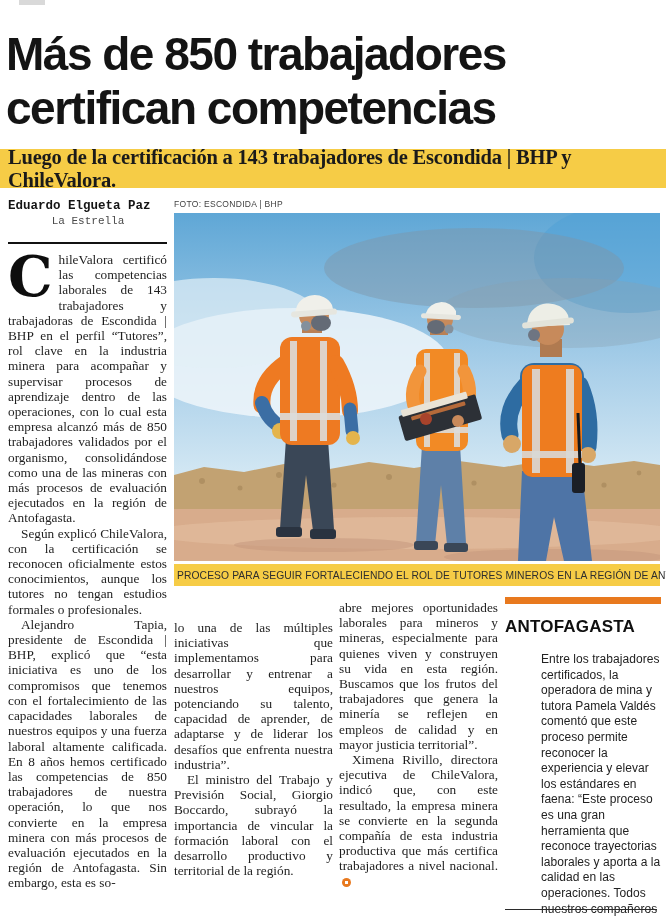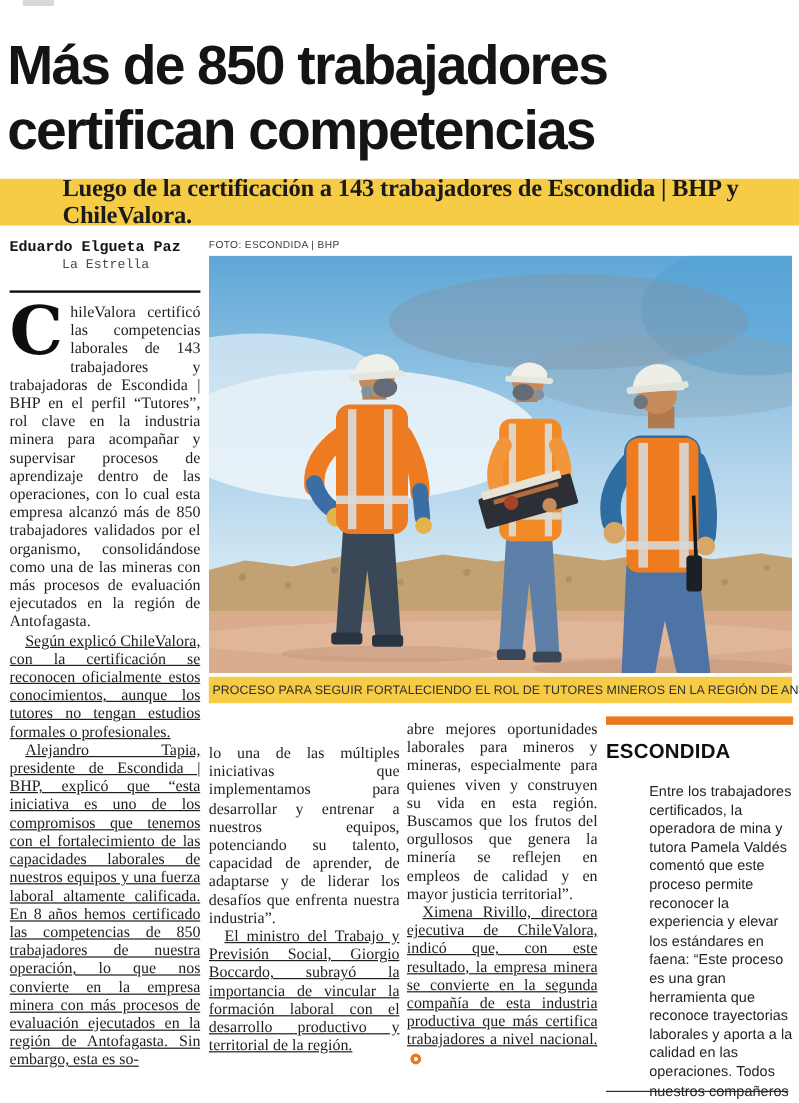--- a/index.html
+++ b/index.html
@@ -14,21 +14,21 @@
     position:absolute; left:6px; top:12px; width:656px;
     font-family:"Liberation Sans", sans-serif; font-weight:bold;
     font-size:46px; line-height:1.17; letter-spacing:-1.5px; color:#141414;margin-top:16px;
   }
   .subhead-band {
     position:absolute; left:0; top:149px; width:666px; height:39px;
     display:flex; align-items:center; padding:0 8px;
   }
   .subhead-band span {
     font-family:"Liberation Serif", serif; font-weight:bold;
-    font-size:20.5px; color:#1a1a1a; letter-spacing:-0.2px;margin-left:44px;
+    font-size:20.5px; color:#1a1a1a; letter-spacing:-0.2px;
   }
   .byline { position:absolute; left:8px; top:199px; width:160px; font-family:Liberation Mono, monospace; }
   .byline .author { font-size:12.5px; font-weight:bold; color:#141414; line-height:15px; }
   .byline .pub { font-size:11px; color:#4a4a4a; line-height:14px;text-align:center; }
   .photo-credit {
     position:absolute; left:174px; top:199px; width:486px; text-align:left;
     font-family:"Liberation Sans", sans-serif; font-size:8.5px; color:#3f3f3f; letter-spacing:0.3px;
   }
   .photo { position:absolute; left:174px; top:213px; width:486px; height:348px; overflow:hidden; }
   .photo svg { display:block; }
@@ -39,21 +39,21 @@
   .caption-band span {
     font-family:"Liberation Sans", sans-serif; font-size:10.3px;
     color:#2e2e2e; letter-spacing:0.1px; white-space:nowrap;
   }
   .col {
     position:absolute; text-align:justify; overflow:hidden;
     font-size:13.3px; line-height:15.2px; color:#1e1e1e;
     -webkit-hyphens:auto; hyphens:auto;
   }
   .col p { margin:0; }
-  .col p.ind { text-indent:13px;text-decoration:underline; }
+  .col p.ind { text-indent:13px; }
   .col1 { left:8px; top:242px; width:159px; height:672px; border-top:2px solid #111; padding-top:8px; }
   .col2 { left:174px; top:620px; width:159px; height:314px; }
   .col3 { left:339px; top:600px; width:159px; height:314px; }
   .dropcap {
     float:left; font-family:"DejaVu Serif", serif; font-weight:bold;
     font-size:56px; line-height:44px; color:#0e0e0e;
     margin:2px 6px 0 0;
   }
   .endmark {
     display:inline-block; width:9px; height:9px; border-radius:50%;
@@ -208,25 +208,25 @@
 
   <div class="col col2">
     <div>
         <p>lo una de las múltiples iniciativas que implementamos para desarrollar y entrenar a nuestros equipos, potenciando su talento, capacidad de aprender, de adaptarse y de liderar los desafíos que enfrenta nuestra industria”.</p>
         <p class="ind">El ministro del Trabajo y Previsión Social, Giorgio Boccardo, subrayó la importancia de vincular la formación laboral con el desarrollo productivo y territorial de la región.</p>
       </div>
   </div>
 
   <div class="col col3">
     <div>
-        <p>abre mejores oportunidades laborales para mineros y mineras, especialmente para quienes viven y construyen su vida en esta región. Buscamos que los frutos del orgullosos que genera la minería se reflejen en empleos de calidad y en mayor justicia territorial”.</p>
+        <p>abre mejores oportunidades laborales para mineros y mineras, especialmente para quienes viven y construyen su vida en esta región. Buscamos que los frutos del trabajadores que genera la minería se reflejen en empleos de calidad y en mayor justicia territorial”.</p>
       </div>
     <p class="ind"><span>Ximena Rivillo, directora ejecutiva de ChileValora, indicó que, con este resultado, la empresa minera se convierte en la segunda compañía de esta industria productiva que más certifica trabajadores a nivel nacional.</span><span class="endmark"></span></p>
   </div>
 
   <div class="sidebar">
     <div class="sidebar-bar" style="background-color: rgb(232, 121, 30);"></div>
-    <div class="sidebar-title">ESCONDIDA</div>
+    <div class="sidebar-title">ANTOFAGASTA</div>
     <div class="sidebar-body">Entre los trabajadores certificados, la operadora de mina y tutora Pamela Valdés comentó que este proceso permite reconocer la experiencia y elevar los estándares en faena: “Este proceso es una gran herramienta que reconoce trayectorias laborales y aporta a la calidad en las operaciones. Todos nuestros compañeros debemos sentirnos orgullosos porque esto es una certificación a nivel nacional y, para mí, es bastante importante”.</div>
     <div class="sidebar-rule"></div>
   </div>
 
 </div>
 
 </body></html>

